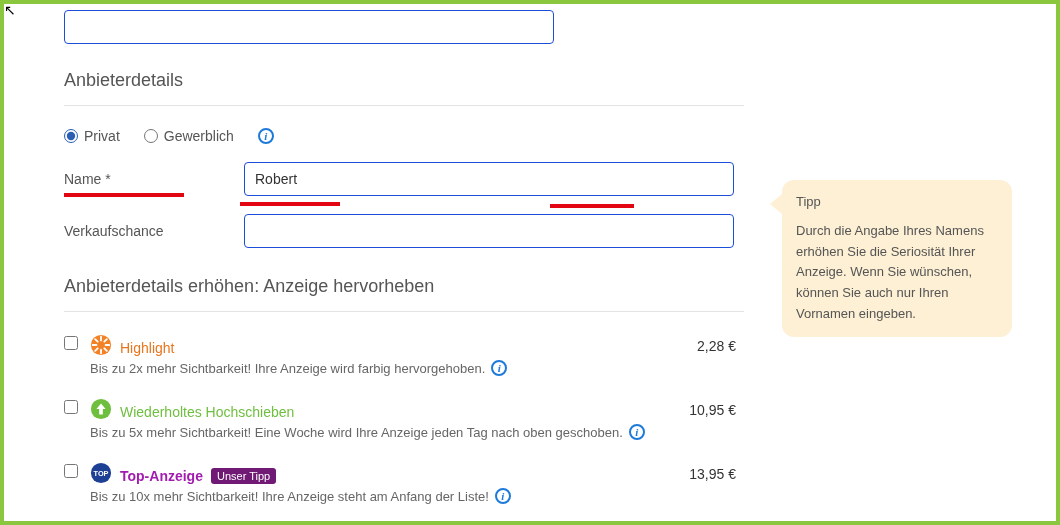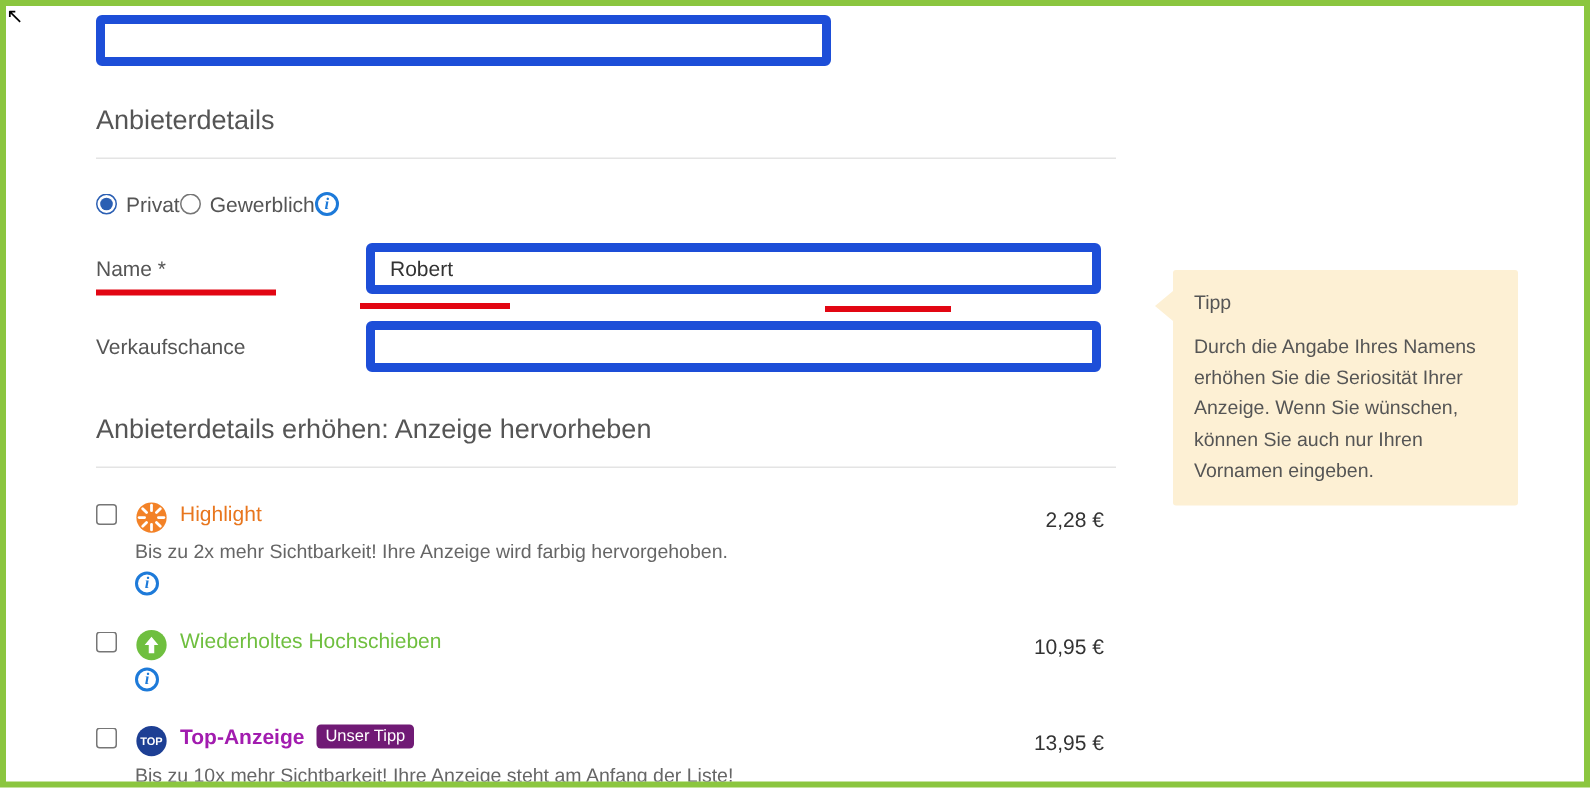--- a/index.html
+++ b/index.html
@@ -6,28 +6,28 @@
   html, body { width: 1060px; height: 525px; font-family: Arial, Helvetica, sans-serif; font-size: 14px; color: #555; }
   body { border: 4px solid #8bc63f; background: #fff; position: relative; overflow: hidden; }
   .cursor { position: absolute; top: -2px; left: 0px; font-size: 14px; color: #000; z-index: 999; }
 
   .page { padding: 0 50px; margin-left: 10px; }
 
   .row { display: flex; align-items: center; margin-bottom: 18px; }
   .row .label { width: 180px; color: #555; font-size: 14px; }
   .row .field { flex: 0 0 490px; }
   input[type=text] {
-    width: 100%; height: 34px; border: 6px solid #1d4ed8; border-radius: 4px;
+    width: 100%; height: 34px; border: 1px solid #1d4ed8; border-radius: 4px;
     padding: 0 10px; font-size: 14px; color: #333; background: #fff;
   }
 
   h2.section { font-size: 18px; font-weight: 400; color: #555; margin: 26px 0 14px; }
   hr.sep { border: none; border-top: 1px solid #e4e4e4; margin: 0 0 22px; }
 
-  .radiogroup { display: flex; align-items: center; }
+  .radiogroup { display: flex; align-items: center; gap: 24px; }
   .radio-item { display: flex; align-items: center; gap: 6px; }
   input[type=radio] { width: 14px; height: 14px; accent-color: #2b5fb3; }
 
   .info-icon {
     display: inline-flex; align-items: center; justify-content: center;
     width: 16px; height: 16px; border: 2px solid #1d7ad9; border-radius: 50%;
     color: #1d7ad9; font-family: Georgia, serif; font-style: italic; font-weight: bold;
     font-size: 11px; line-height: 1; cursor: pointer;
   }
 
@@ -37,39 +37,39 @@
   }
   .ru-label::after { width: 120px; }
   .ru-field { position: relative; }
   .ru-field::after {
      content: ""; position: absolute; left: -4px; bottom: -10px; height: 4px; width: 100px; background: #e20613;
   }
   .ru-field-right { position: absolute; right: 100px; bottom: -12px; height: 4px; width: 84px; background: #e20613; }
 
   .tip-wrap { position: absolute; left: 778px; top: 176px; width: 230px; }
   .tip-box {
-    background: #fdf0d4; border-radius: 2px; padding: 12px 14px;
+    background: #fdf0d4; border-radius: 12px; padding: 12px 14px;
     color: #555; font-size: 13px; line-height: 1.6;
   }
   .tip-title { margin-bottom: 8px; }
   .tip-arrow {
     position: absolute; left: -12px; top: 14px; width: 0; height: 0;
     border-top: 10px solid transparent; border-bottom: 10px solid transparent;
     border-right: 12px solid #fdf0d4;
   }
 
   .main-left { width: 680px; }
 
   .promo-row { display: flex; margin-bottom: 6px; position: relative; }
   .promo-check { width: 26px; padding-top: 2px; }
   input[type=checkbox] { width: 14px; height: 14px; }
   .promo-body { flex: 1; }
-  .promo-head { display: flex; align-items: flex-start; gap: 8px; margin-bottom: 4px; }
+  .promo-head { display: flex; align-items: flex-end; gap: 8px; margin-bottom: 4px; }
   .promo-title { font-size: 14px; }
-  .promo-desc { color: #666; font-size: 13px; display: flex; align-items: flex-start; gap: 6px; margin-bottom: 16px; flex-direction: column;}
+  .promo-desc { color: #666; font-size: 13px; display: flex; align-items: flex-end; gap: 6px; margin-bottom: 16px;}
   .promo-price { position: absolute; right: 8px; top: 4px; color: #333; font-size: 14px; }
 
   .ico { width: 22px; height: 22px; display: inline-block; }
 
   .badge {
     background: #701a75; color: #fff; font-size: 11px; padding: 2px 6px; border-radius: 3px;
   }
 </style>
 </head>
 <body>
@@ -151,20 +151,21 @@
           <div class="promo-check"><input type="checkbox" style=""></div>
           <div class="promo-body">
             <div class="promo-head">
               <span class="ico"><svg viewBox="0 0 24 24" width="22" height="22">
                   <circle cx="12" cy="12" r="11" fill="#6fbf3f"></circle>
                   <path d="M12 6 L7 12 H10 V18 H14 V12 H17 Z" fill="#fff"></path>
                 </svg></span>
               <span class="promo-title" style="color: rgb(111, 191, 63);">Wiederholtes Hochschieben</span>
             </div>
             <div class="promo-desc">
+              <span>Bis zu 5x mehr Sichtbarkeit! Eine Woche wird Ihre Anzeige jeden Tag nach oben geschoben.</span>
               <span class="info-icon">i</span>
             </div>
           </div>
           <div class="promo-price">10,95 €</div>
         </div>
         <div class="promo-row">
           <div class="promo-check"><input type="checkbox" style=""></div>
           <div class="promo-body">
             <div class="promo-head">
               <span class="ico"><svg viewBox="0 0 24 24" width="22" height="22">

